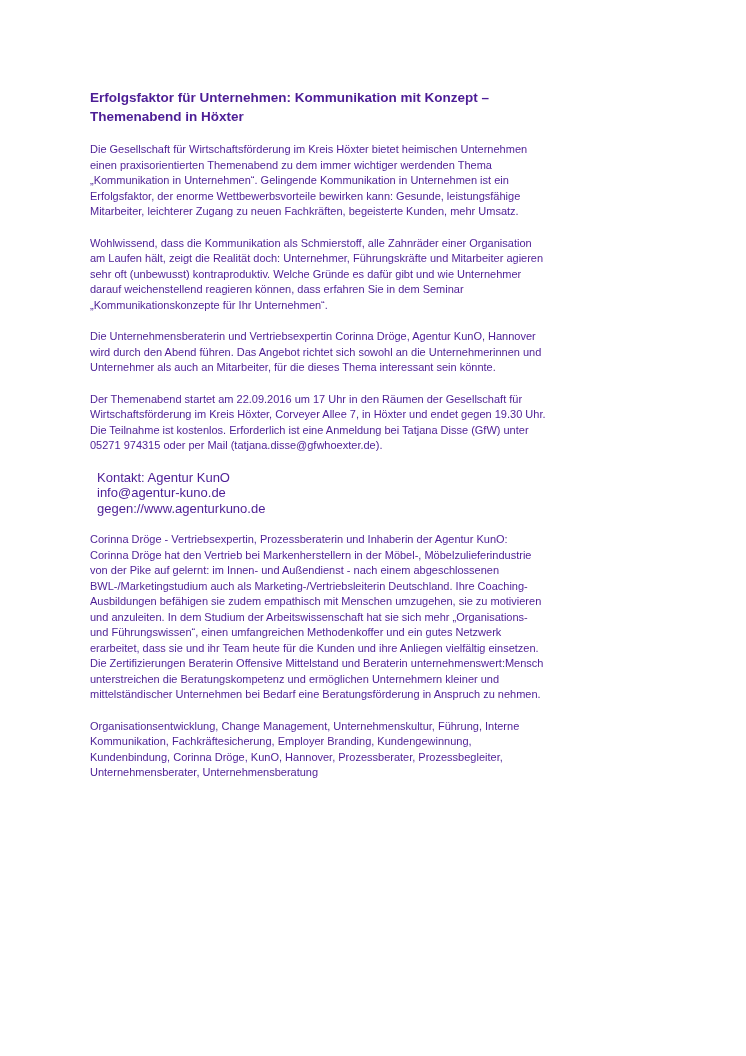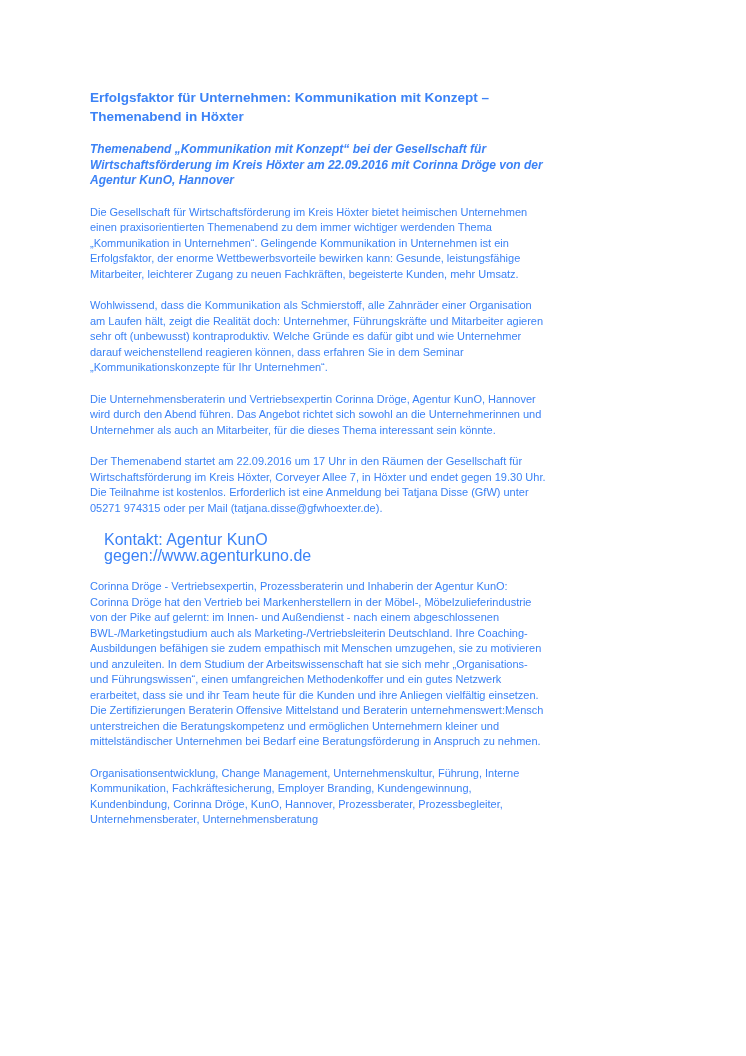--- a/index.html
+++ b/index.html
@@ -7,21 +7,21 @@
     padding: 0;
     background: #ffffff;
   }
   .page {
     width: 638px;
     height: 1056px;
     box-sizing: border-box;
     background: #ffffff;
     padding: 88px 90px 0 90px;
     font-family: "Liberation Sans", sans-serif;
-    color: #3b82f6;
+    color: #4c1d95;
     overflow: hidden;
   }
   .title {
     font-size: 13.5px;
     font-weight: bold;
     line-height: 19px;
     margin: 0 0 16px 0;
   }
   .subtitle {
     font-size: 12px;
@@ -30,47 +30,47 @@
     line-height: 15.5px;
     margin: 0 0 16px 0;
   }
   .para {
     font-size: 11px;
     font-weight: normal;
     line-height: 15.5px;
     margin: 0 0 16px 0;
   }
   .contact-block {
-    font-size: 16px;
+    font-size: 13px;
     line-height: 15.5px;
-    margin: 0 0 16px 14px;
+    margin: 0 0 16px 7px;
   }
   .contact-line {
     white-space: pre-wrap;
   }
 </style>
 </head>
 <body>
 
 <div class="page">
 
   <h1 class="title">Erfolgsfaktor für Unternehmen: Kommunikation mit Konzept – Themenabend in Höxter</h1>
 
-  <p class="subtitle">Themenabend „Kommunikation mit Konzept“ bei der Gesellschaft für Wirtschaftsförderung im Kreis Höxter am 22.09.2016 mit Corinna Dröge von der Agentur KunO, Hannover</p>
 
   <p class="para">Die Gesellschaft für Wirtschaftsförderung im Kreis Höxter bietet heimischen Unternehmen einen praxisorientierten Themenabend zu dem immer wichtiger werdenden Thema „Kommunikation in Unternehmen“. Gelingende Kommunikation in Unternehmen ist ein Erfolgsfaktor, der enorme Wettbewerbsvorteile bewirken kann: Gesunde, leistungsfähige Mitarbeiter, leichterer Zugang zu neuen Fachkräften, begeisterte Kunden, mehr Umsatz.</p>
 
   <p class="para">Wohlwissend, dass die Kommunikation als Schmierstoff, alle Zahnräder einer Organisation am Laufen hält, zeigt die Realität doch: Unternehmer, Führungskräfte und Mitarbeiter agieren sehr oft (unbewusst) kontraproduktiv. Welche Gründe es dafür gibt und wie Unternehmer darauf weichenstellend reagieren können, dass erfahren Sie in dem Seminar „Kommunikationskonzepte für Ihr Unternehmen“.</p>
 
   <p class="para">Die Unternehmensberaterin und Vertriebsexpertin Corinna Dröge, Agentur KunO, Hannover wird durch den Abend führen. Das Angebot richtet sich sowohl an die Unternehmerinnen und Unternehmer als auch an Mitarbeiter, für die dieses Thema interessant sein könnte.</p>
 
   <p class="para">Der Themenabend startet am 22.09.2016 um 17 Uhr in den Räumen der Gesellschaft für Wirtschaftsförderung im Kreis Höxter, Corveyer Allee 7, in Höxter und endet gegen 19.30 Uhr. Die Teilnahme ist kostenlos. Erforderlich ist eine Anmeldung bei Tatjana Disse (GfW) unter 05271 974315 oder per Mail (tatjana.disse@gfwhoexter.de).</p>
 
   <div class="contact-block">
     <div class="contact-line">Kontakt: Agentur KunO</div>
+    <div class="contact-line">info@agentur-kuno.de</div>
     <div class="contact-line">gegen://www.agenturkuno.de</div>
   </div>
 
   <p class="para">Corinna Dröge - Vertriebsexpertin, Prozessberaterin und Inhaberin der Agentur KunO: Corinna Dröge hat den Vertrieb bei Markenherstellern in der Möbel-, Möbelzulieferindustrie von der Pike auf gelernt: im Innen- und Außendienst - nach einem abgeschlossenen BWL-/Marketingstudium auch als Marketing-/Vertriebsleiterin Deutschland. Ihre Coaching-Ausbildungen befähigen sie zudem empathisch mit Menschen umzugehen, sie zu motivieren und anzuleiten. In dem Studium der Arbeitswissenschaft hat sie sich mehr „Organisations- und Führungswissen“, einen umfangreichen Methodenkoffer und ein gutes Netzwerk erarbeitet, dass sie und ihr Team heute für die Kunden und ihre Anliegen vielfältig einsetzen. Die Zertifizierungen Beraterin Offensive Mittelstand und Beraterin unternehmenswert:Mensch unterstreichen die Beratungskompetenz und ermöglichen Unternehmern kleiner und mittelständischer Unternehmen bei Bedarf eine Beratungsförderung in Anspruch zu nehmen.</p>
 
   <p class="para">Organisationsentwicklung, Change Management, Unternehmenskultur, Führung, Interne Kommunikation, Fachkräftesicherung, Employer Branding, Kundengewinnung, Kundenbindung, Corinna Dröge, KunO, Hannover, Prozessberater, Prozessbegleiter, Unternehmensberater, Unternehmensberatung</p>
 
 </div>
 
 </body></html>

